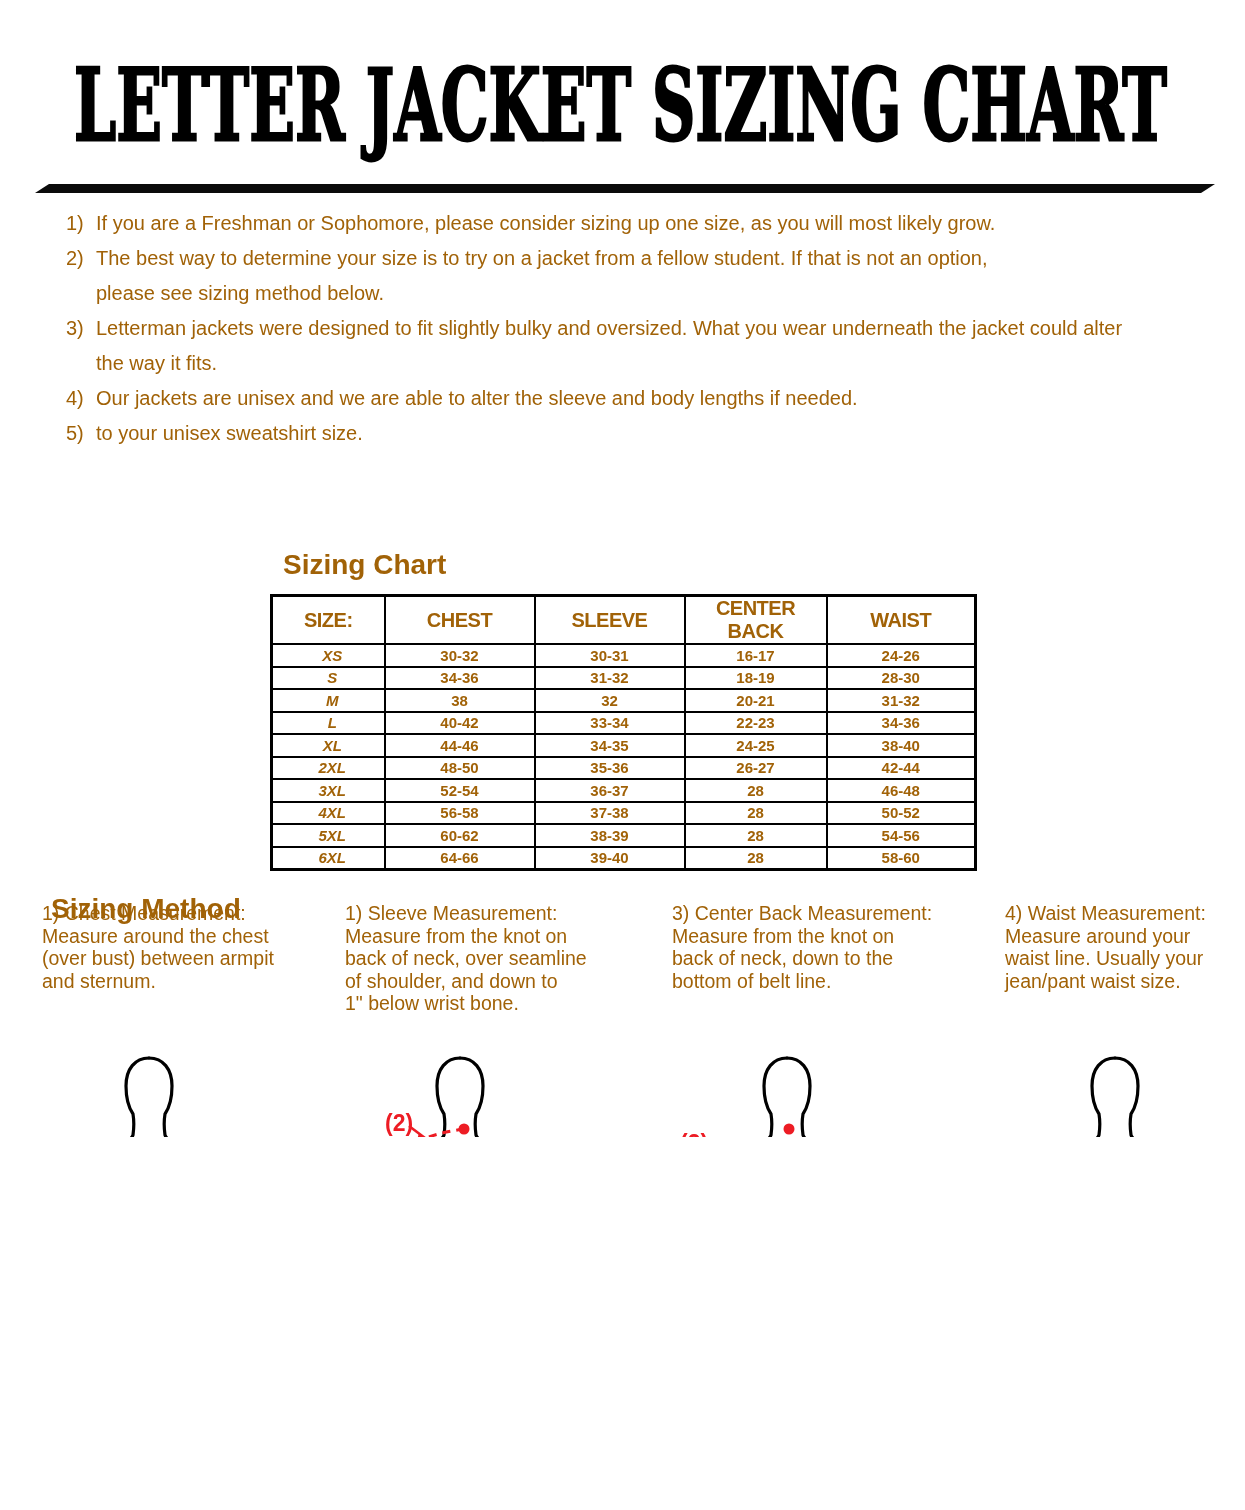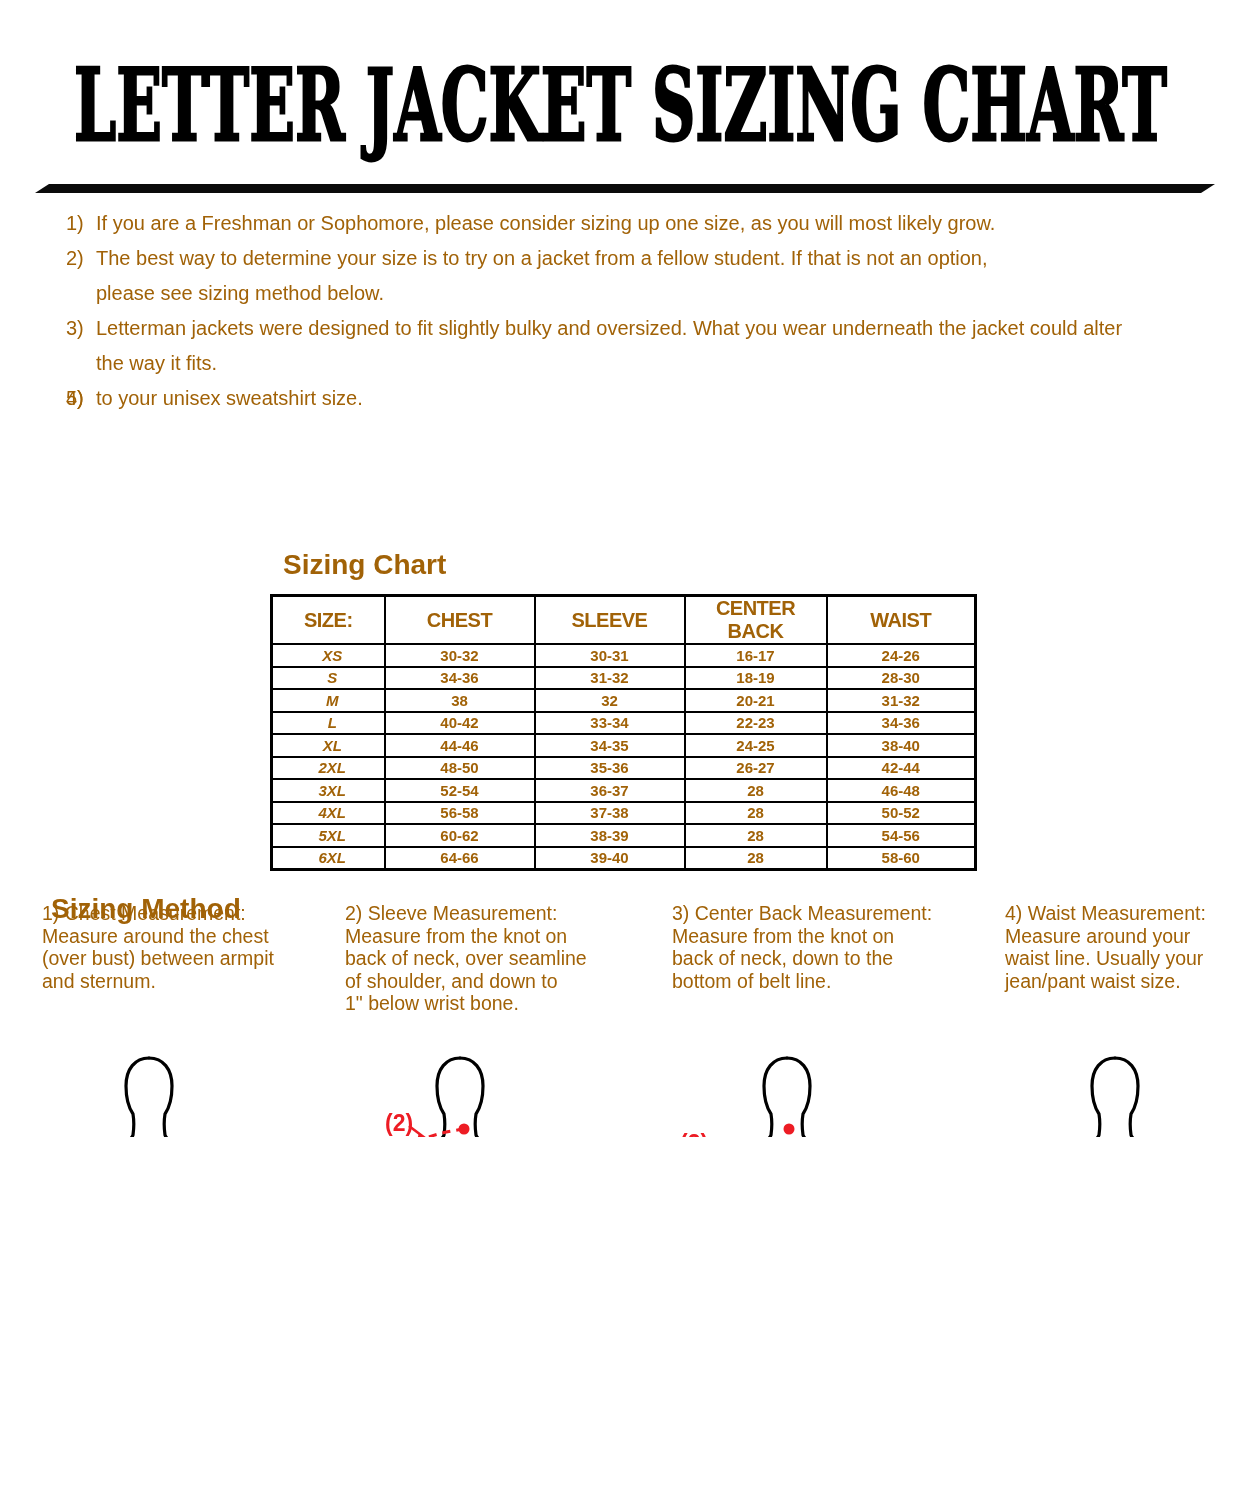--- a/index.html
+++ b/index.html
@@ -50,21 +50,21 @@
   </svg>
 
   <div class="divider"></div>
 
   <div class="notes">
       <div class="note-line"><span class="note-num">1)</span><span>If you are a Freshman or Sophomore, please consider sizing up one size, as you will most likely grow.</span></div>
       <div class="note-line"><span class="note-num">2)</span><span>The best way to determine your size is to try on a jacket from a fellow student. If that is not an option,</span></div>
       <div class="note-line"><span>please see sizing method below.</span></div>
       <div class="note-line"><span class="note-num">3)</span><span>Letterman jackets were designed to fit slightly bulky and oversized. What you wear underneath the jacket could alter</span></div>
       <div class="note-line"><span>the way it fits.</span></div>
-      <div class="note-line"><span class="note-num">4)</span></div>
+      <div class="note-line"><span class="note-num">4)</span><span>Our jackets are unisex and we are able to alter the sleeve and body lengths if needed.</span></div>
       <div class="note-line"><span class="note-num">5)</span></div>
       <div class="note-line"><span>to your unisex sweatshirt size.</span></div>
     </div>
 
   <div class="heading" id="chart-heading">Sizing Chart</div>
 
   <table class="size-table">
     <colgroup>
       <col style="width:113px">
         <col style="width:150px">
@@ -157,21 +157,21 @@
 
   <div class="heading" id="method-heading">Sizing Method</div>
 
   <div class="method-col" id="method-0">
       <div>1) Chest Measurement:</div>
       <div>Measure around the chest</div>
       <div>(over bust) between armpit</div>
       <div>and sternum.</div>
     </div>
   <div class="method-col" id="method-1">
-      <div>2) Sleeve Measurement:</div>
+      <div>1) Sleeve Measurement:</div>
       <div>Measure from the knot on</div>
       <div>back of neck, over seamline</div>
       <div>of shoulder, and down to</div>
       <div>1" below wrist bone.</div>
     </div>
   <div class="method-col" id="method-2">
       <div>3) Center Back Measurement:</div>
       <div>Measure from the knot on</div>
       <div>back of neck, down to the</div>
       <div>bottom of belt line.</div>

